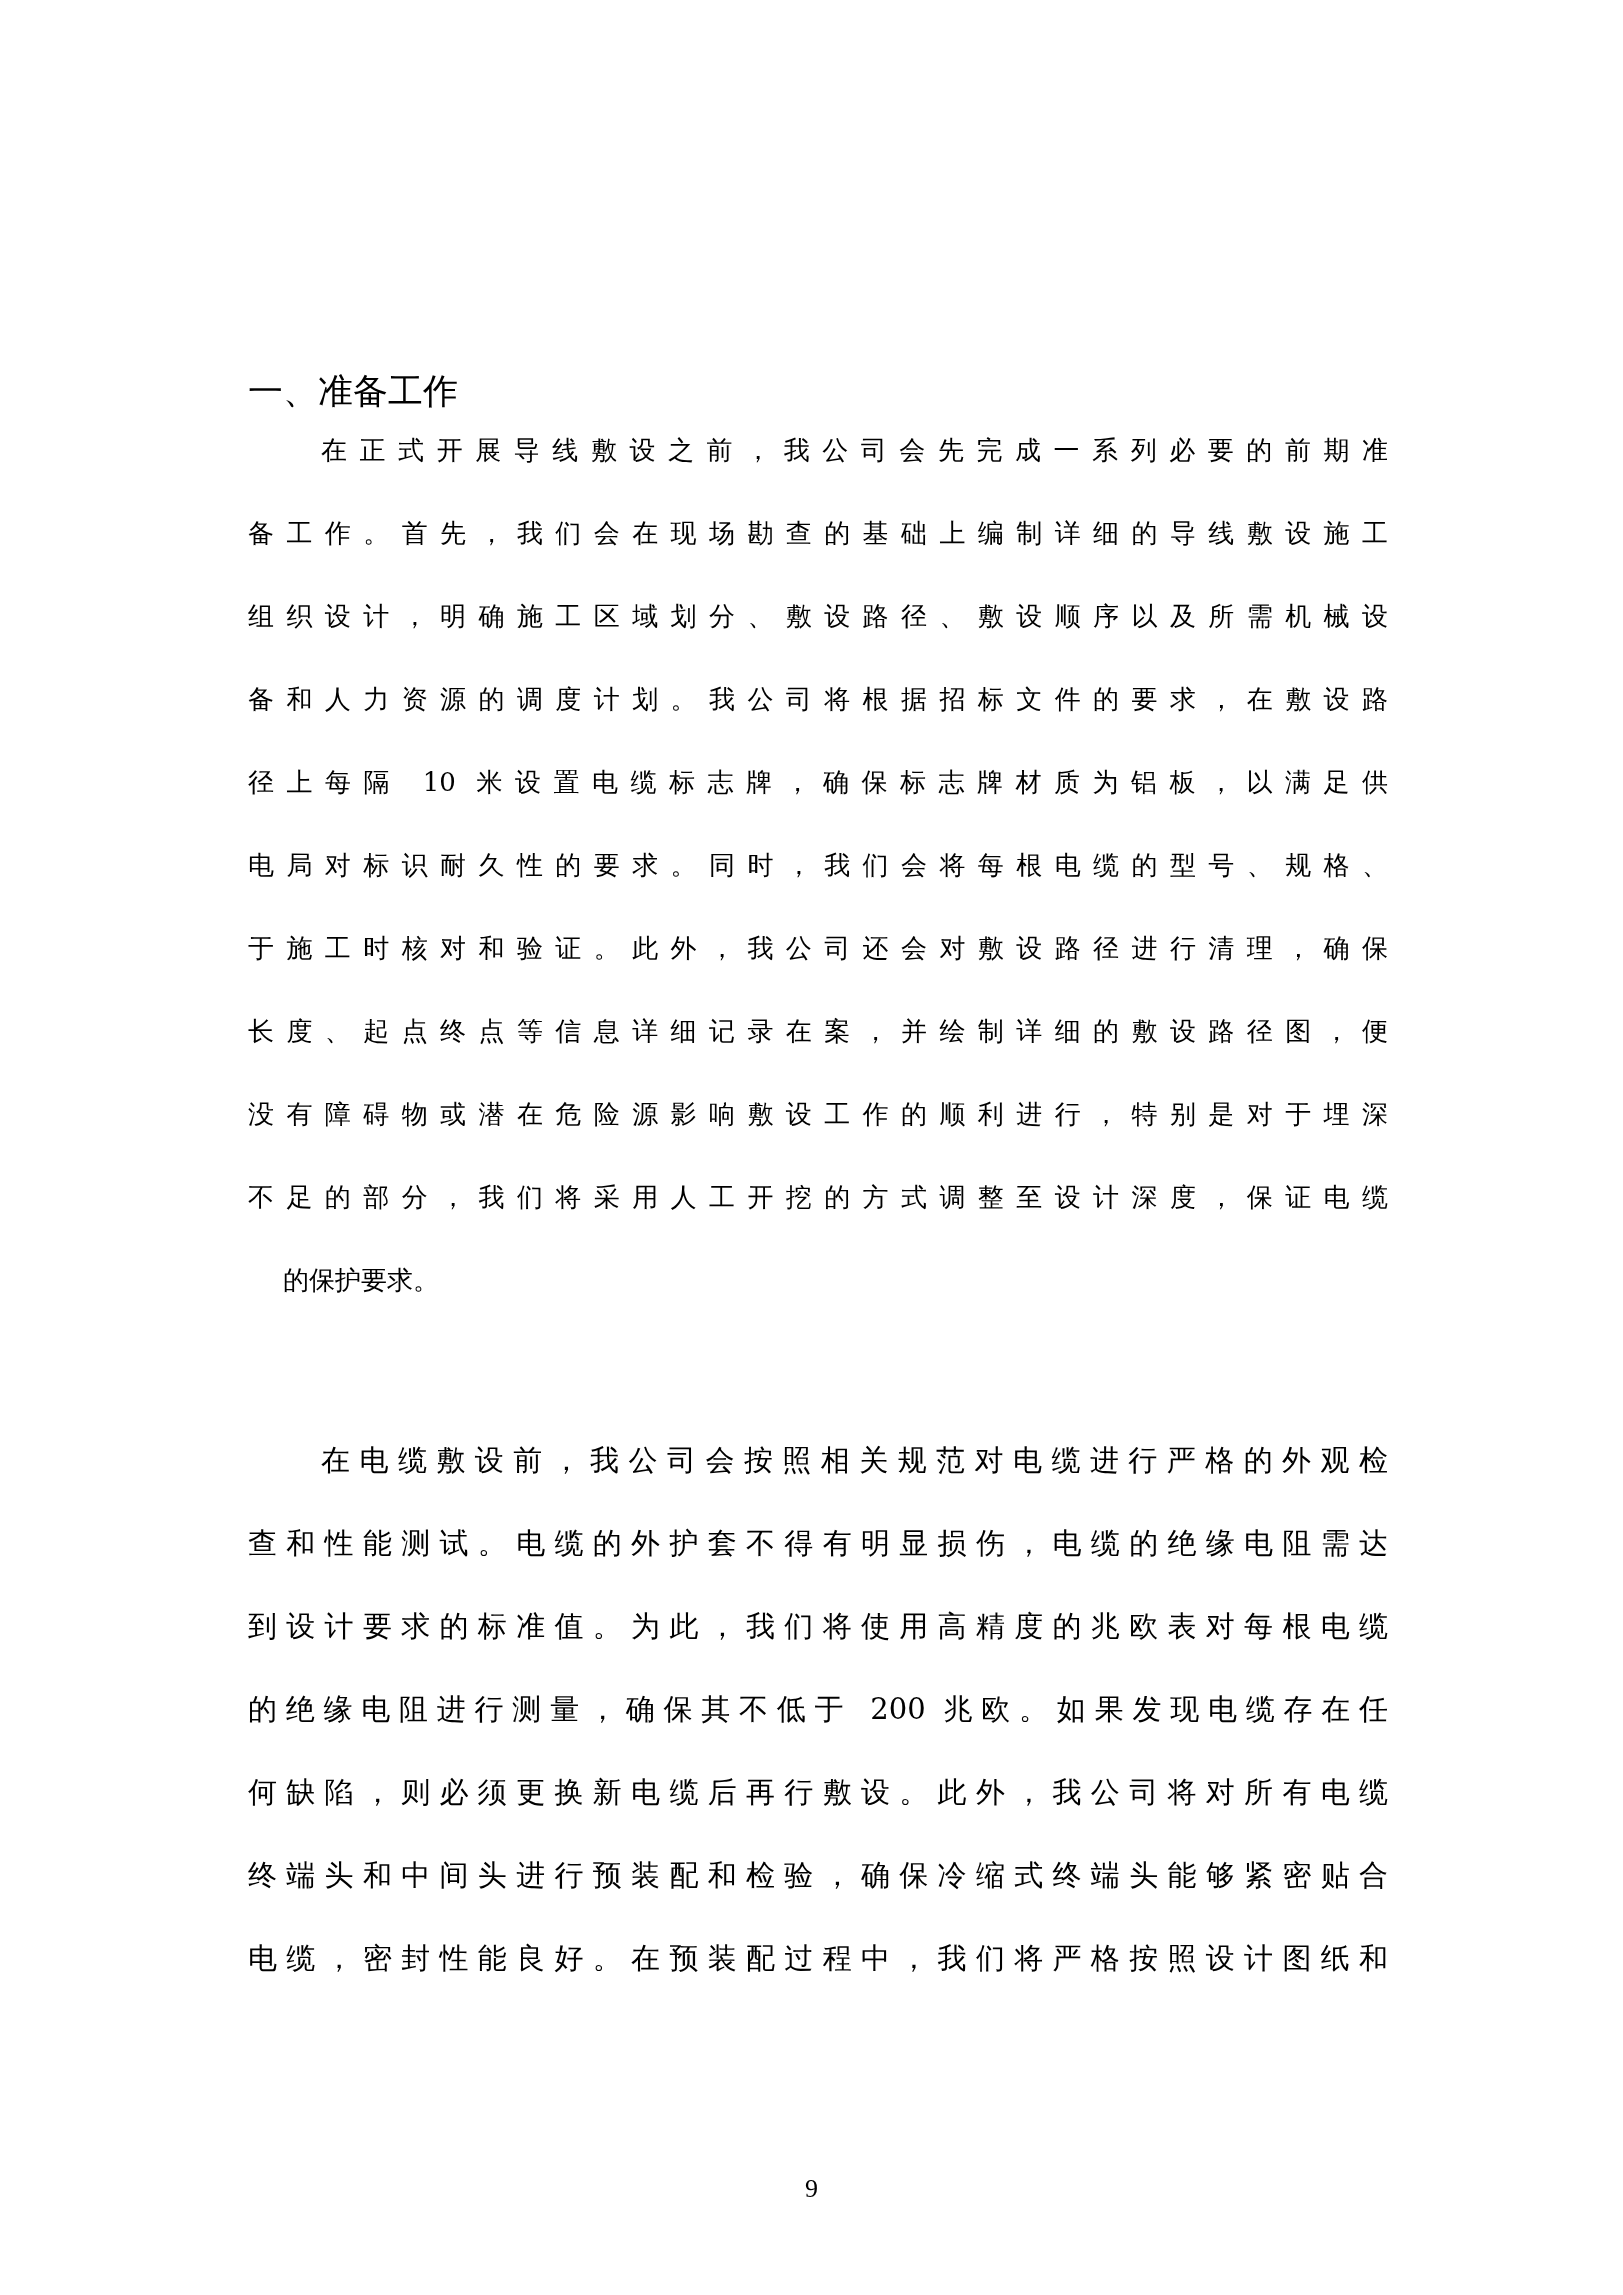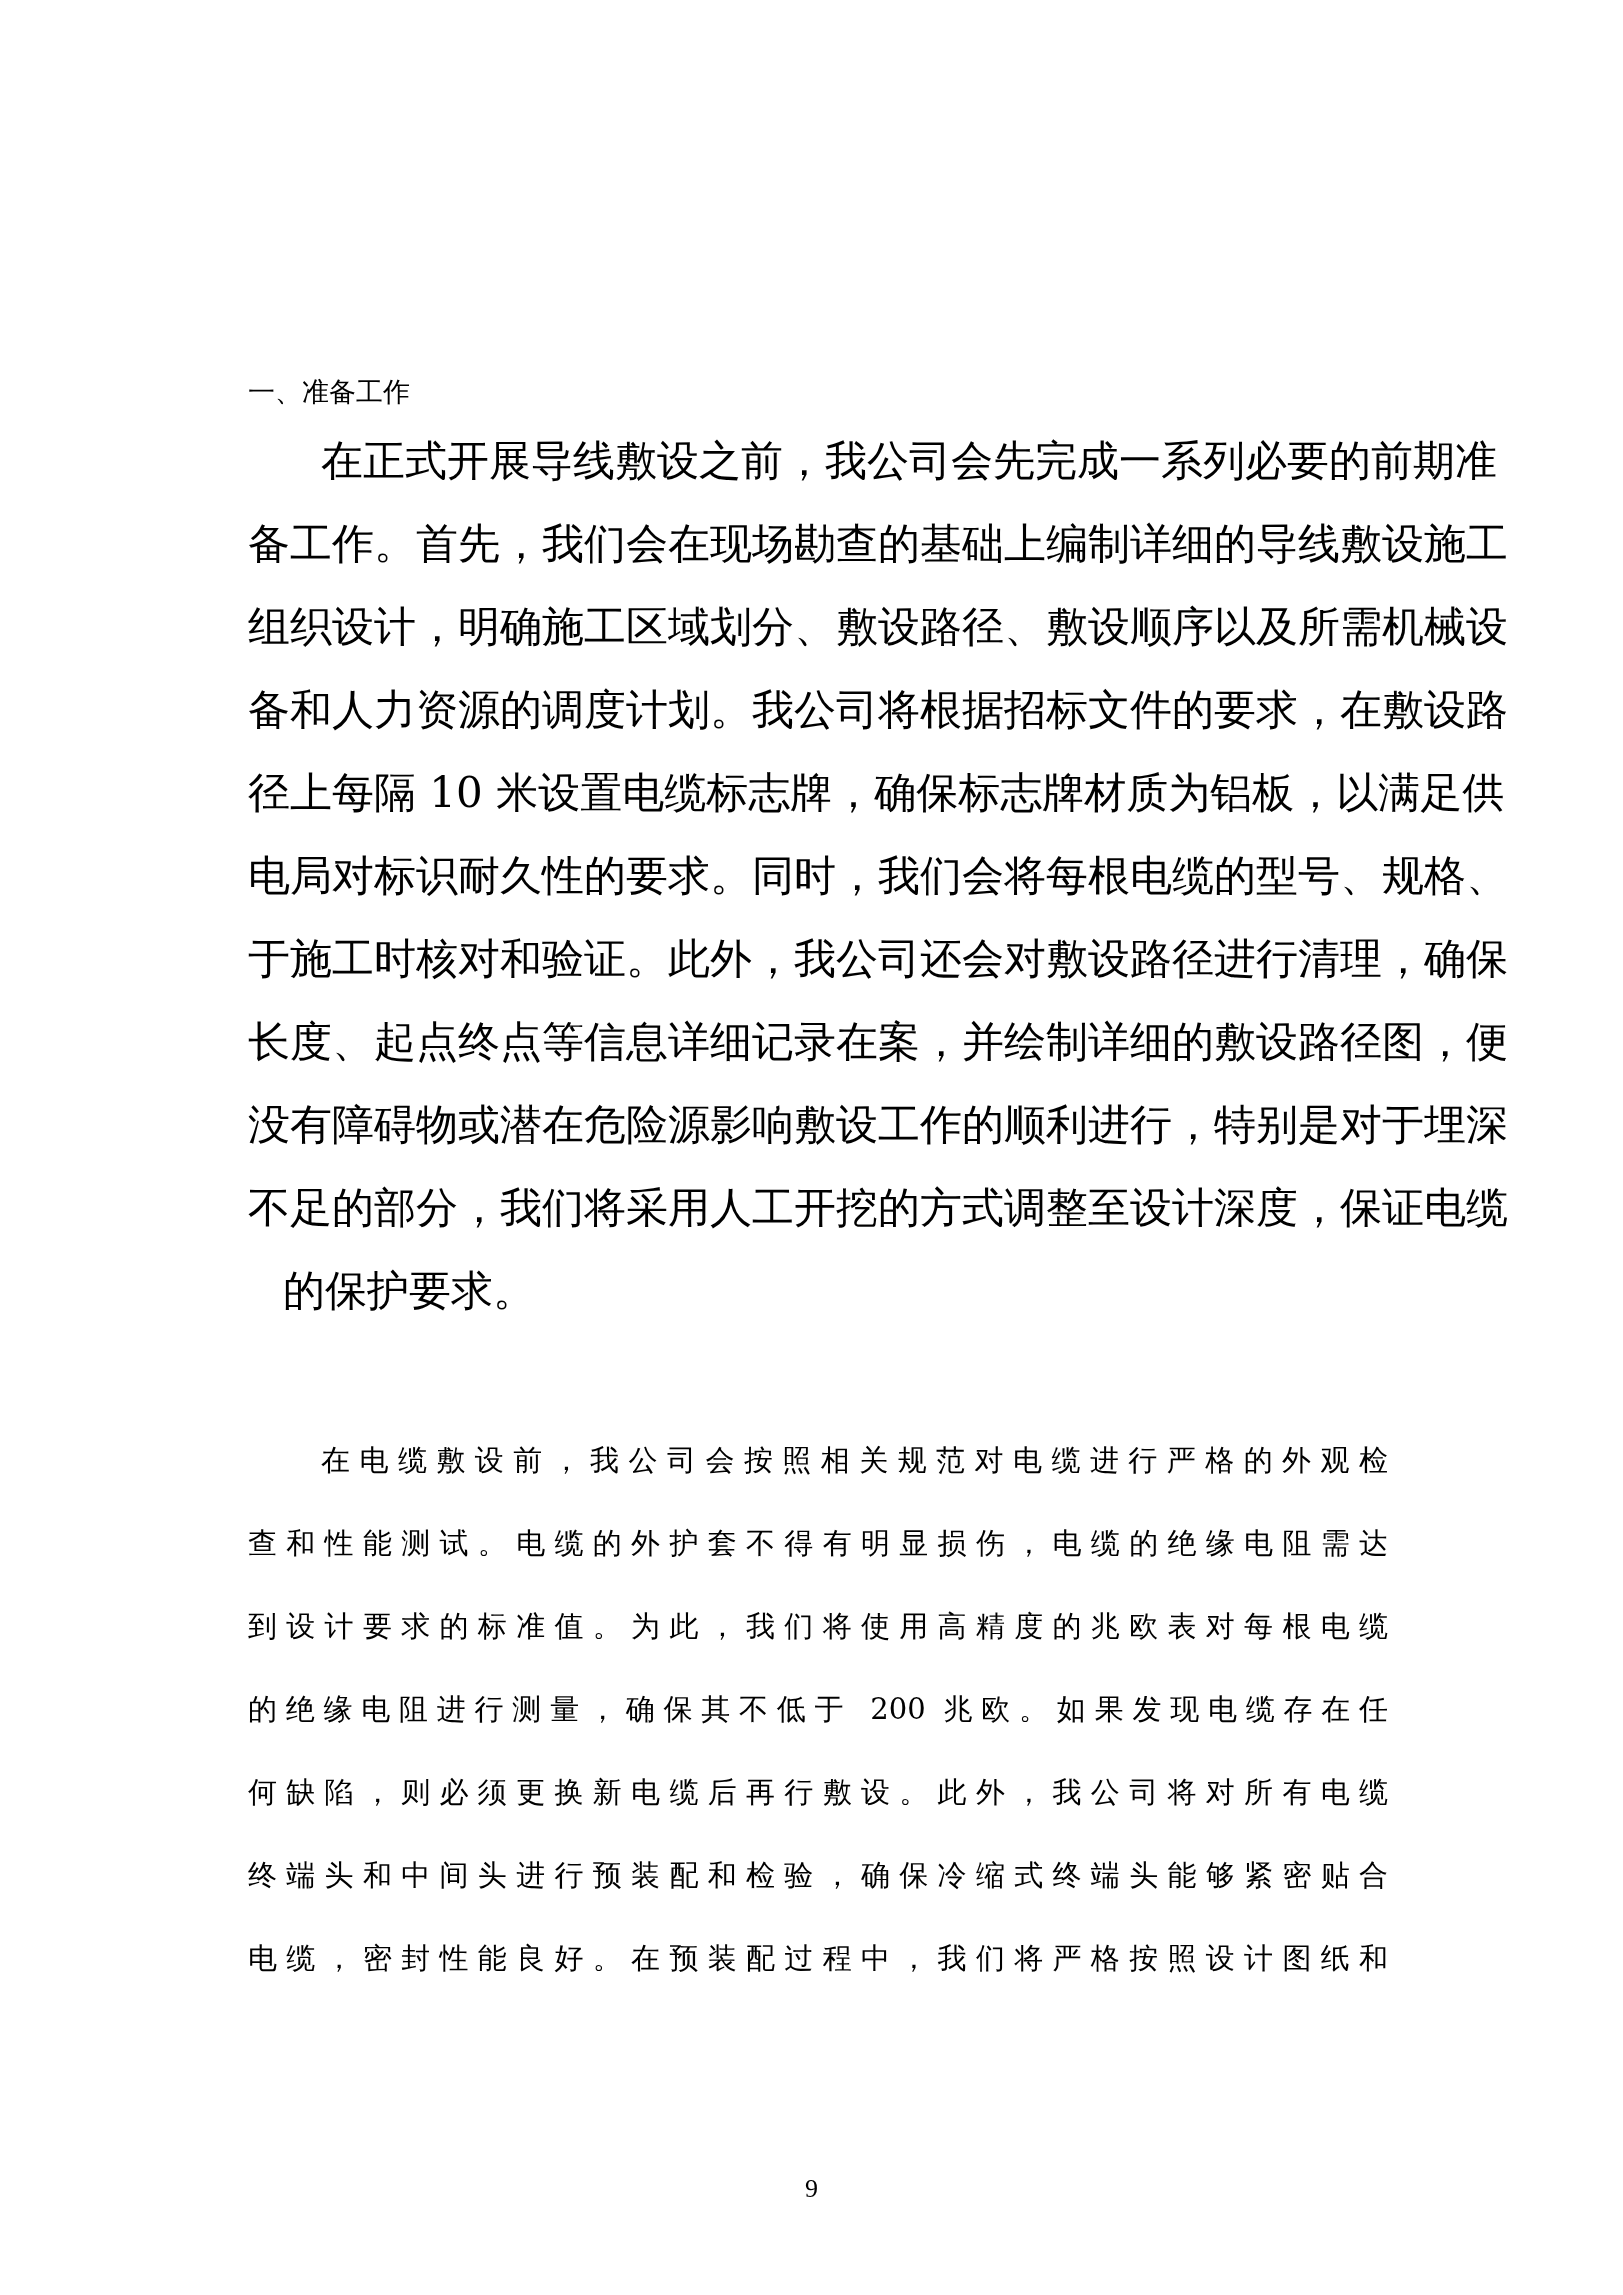--- a/index.html
+++ b/index.html
@@ -3,36 +3,36 @@
 <meta charset="utf-8">
 <style>
   html, body { margin: 0; padding: 0; background: #ffffff; }
   body { width: 1623px; height: 2295px; position: relative; overflow: hidden;
          font-family: "DejaVu Serif", "Liberation Serif", serif; color: #000; }
   .page { position: absolute; left: 0; top: 0; width: 1623px; height: 2295px; background: #fff; }
   .title { position: absolute; left: 0; width: 1623px; top: 208px; text-align: center;
            font-family: "DejaVu Sans", "Liberation Sans", sans-serif; font-weight: bold;
            font-size: 43px; line-height: 65px; letter-spacing: 1.3px; }
   .content { position: absolute; left: 248px; width: 1140px; }
-  .heading { font-size: 27px; line-height: 83px; height: 83px; white-space: nowrap; }
+  .heading { font-size: 35px; line-height: 83px; height: 83px; white-space: nowrap; }
   .line { display: block; height: 83px; white-space: nowrap; overflow: visible; text-align-last: justify; text-align: justify; }
   .line.indent { padding-left: 73px; }
   .line.last { text-align-last: left; margin-left: 35px; }
   .pagenum { position: absolute; left: 0; width: 1623px; top: 2169px; text-align: center;
              font-family: "Liberation Serif", "DejaVu Serif", serif; font-size: 26px; line-height: 39px; }
 </style>
 </head>
 <body>
 
 <div class="page">
 
 
   <div class="content" style="top:350px;">
     <div class="heading">一、准备工作</div>
-    <div style="font-size:42px;">
+    <div style="font-size:26px;">
       <span class="line indent">在正式开展导线敷设之前，我公司会先完成一系列必要的前期准</span>
       <span class="line">备工作。首先，我们会在现场勘查的基础上编制详细的导线敷设施工</span>
       <span class="line">组织设计，明确施工区域划分、敷设路径、敷设顺序以及所需机械设</span>
       <span class="line">备和人力资源的调度计划。我公司将根据招标文件的要求，在敷设路</span>
       <span class="line">径上每隔 10 米设置电缆标志牌，确保标志牌材质为铝板，以满足供</span>
       <span class="line">电局对标识耐久性的要求。同时，我们会将每根电缆的型号、规格、</span>
       <span class="line">于施工时核对和验证。此外，我公司还会对敷设路径进行清理，确保</span>
       <span class="line">长度、起点终点等信息详细记录在案，并绘制详细的敷设路径图，便</span>
       <span class="line">没有障碍物或潜在危险源影响敷设工作的顺利进行，特别是对于埋深</span>
       <span class="line">不足的部分，我们将采用人工开挖的方式调整至设计深度，保证电缆</span>

